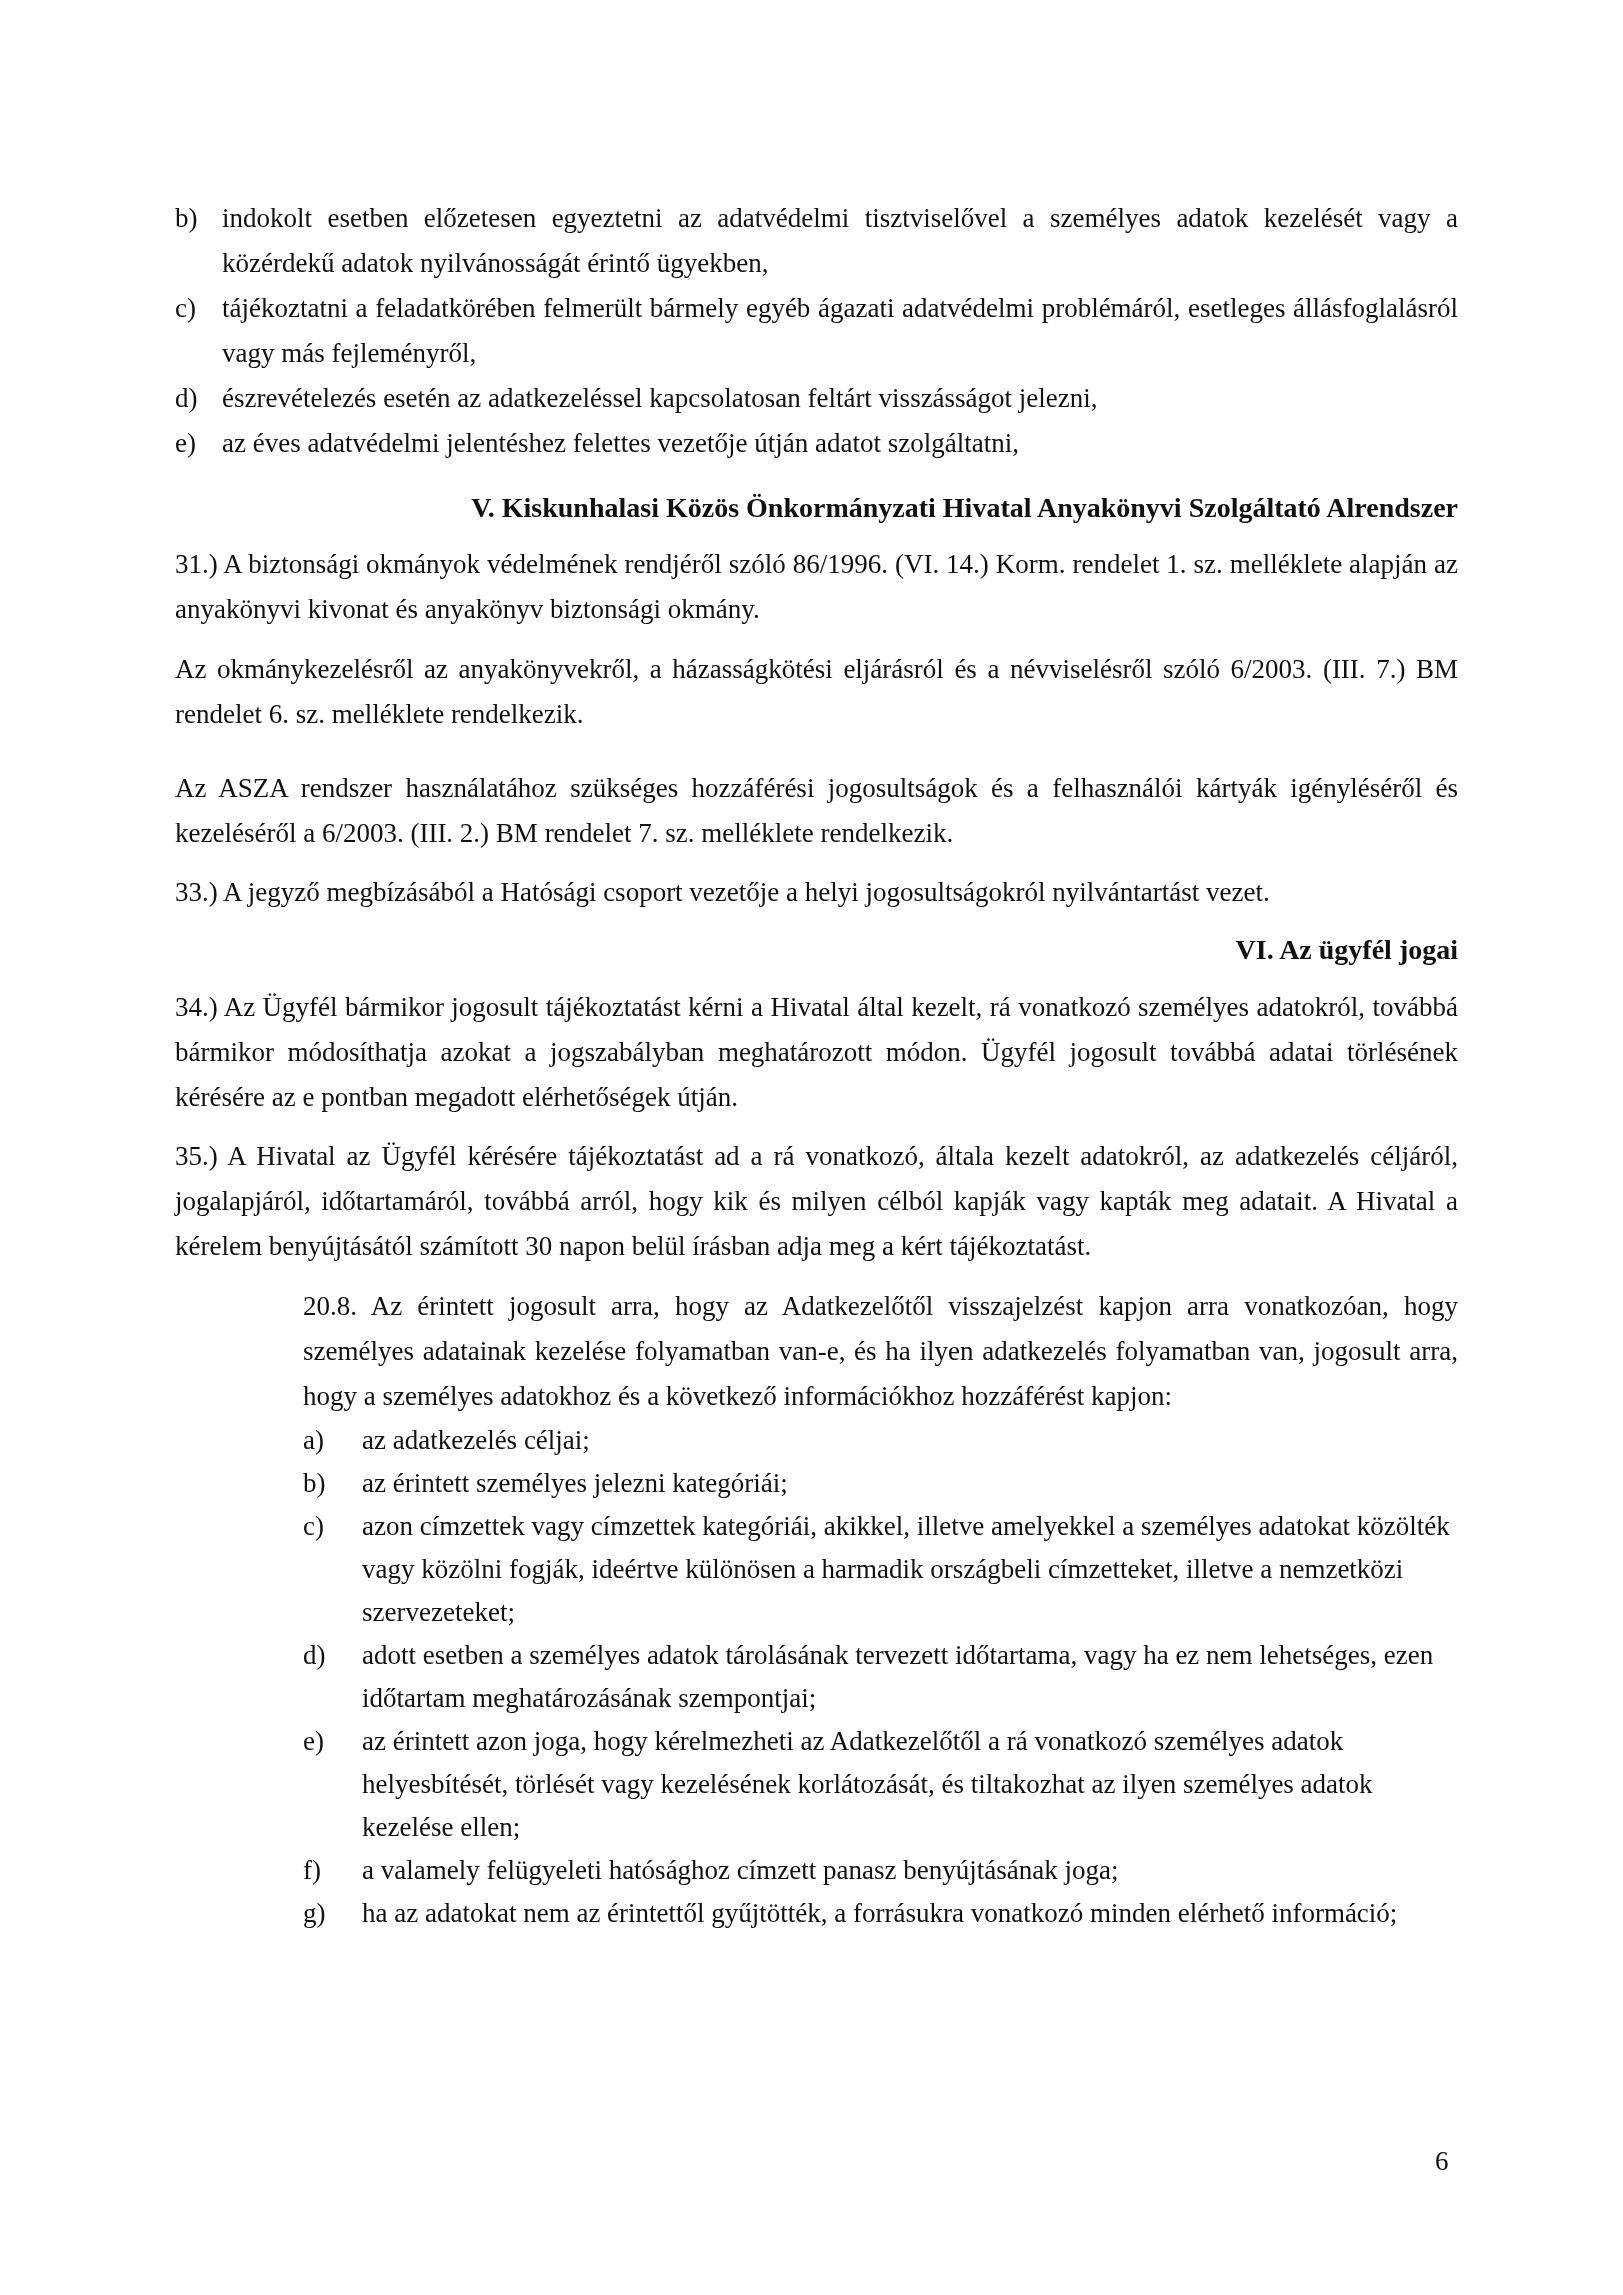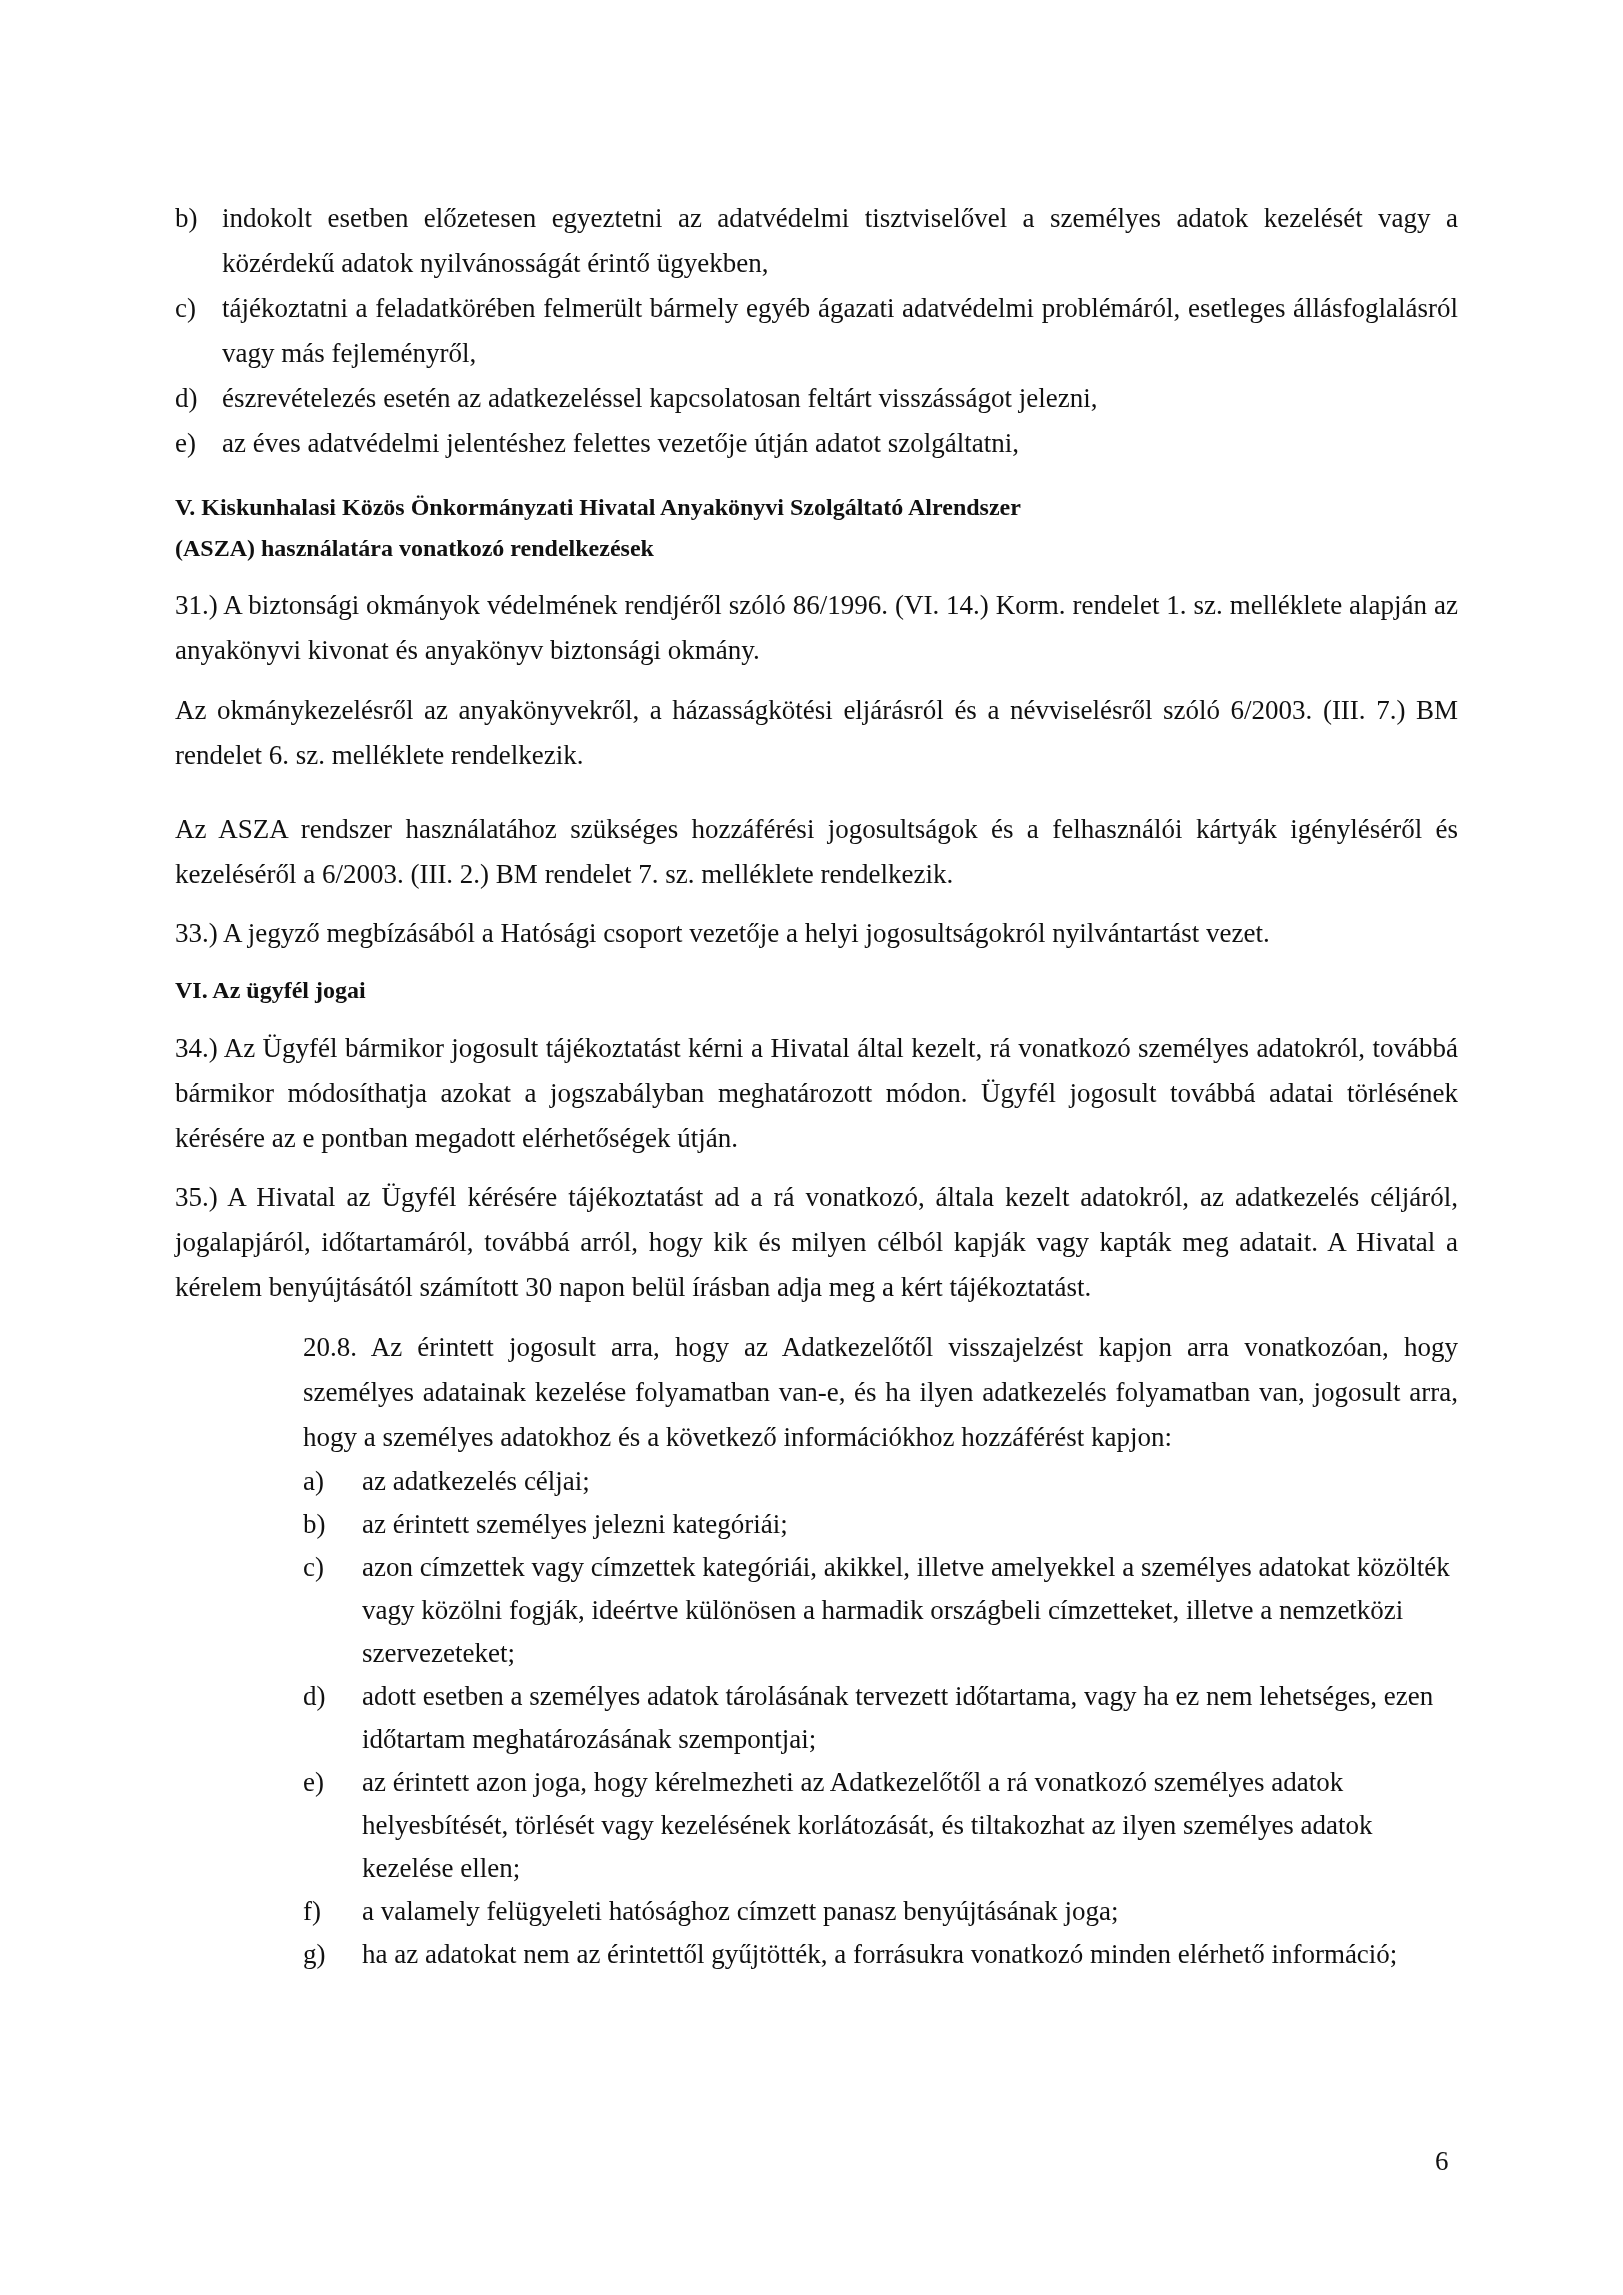--- a/index.html
+++ b/index.html
@@ -4,21 +4,21 @@
   <style>
     html, body { margin: 0; padding: 0; background: #ffffff; }
     body { width: 1623px; height: 2295px; position: relative; overflow: hidden;
            font-family: "Liberation Serif", "DejaVu Serif", serif; color: #111; }
     .page { position: absolute; left: 0; top: 0; width: 1623px; height: 2295px; background: #fff; }
     .content { position: absolute; left: 175px; top: 196px; width: 1283px; font-size: 27px; line-height: 45px; }
     .item { display: flex; }
     .item .lbl { width: 47px; flex: none; }
     .item .txt { flex: 1; }
     .j { text-align: justify; text-align-last: left; }
-    .heading { font-weight: bold; text-align: left; font-size: 24px; line-height: 41px; }
+    .heading { font-weight: bold; text-align: right; font-size: 28px; line-height: 41px; }
     .para { margin: 0; }
     .gap-s { height: 14.4px; }
     .gap-m { height: 21px; }
     .sub { margin-left: 128px; }
     .sub-list { margin-left: 128px; line-height: 43px; }
     .sub-list .item .lbl { width: 59px; }
     .pagenum { position: absolute; left: 1435px; top: 2146px; font-size: 27px; }
   </style>
 </head>
 <body>
@@ -39,21 +39,20 @@
       <span class="txt">észrevételezés esetén az adatkezeléssel kapcsolatosan feltárt visszásságot jelezni,</span>
     </div>
     <div class="item">
       <span class="lbl">e)</span>
       <span class="txt">az éves adatvédelmi jelentéshez felettes vezetője útján adatot szolgáltatni,</span>
     </div>
 
     <div class="gap-m"></div>
     <div class="heading">
       <div>V. Kiskunhalasi Közös Önkormányzati Hivatal Anyakönyvi Szolgáltató Alrendszer</div>
-      <div>(ASZA) használatára vonatkozó rendelkezések</div>
     </div>
     <div class="gap-s"></div>
 
     <p class="para j">31.) A biztonsági okmányok védelmének rendjéről szóló 86/1996. (VI. 14.) Korm. rendelet 1. sz. melléklete alapján az anyakönyvi kivonat és anyakönyv biztonsági okmány.</p>
     <div class="gap-s"></div>
     <p class="para j">Az okmánykezelésről az anyakönyvekről, a házasságkötési eljárásról és a névviselésről szóló 6/2003. (III. 7.) BM rendelet 6. sz. melléklete rendelkezik.</p>
     <div class="gap-s"></div>
     <div class="gap-s"></div>
     <p class="para j">Az ASZA rendszer használatához szükséges hozzáférési jogosultságok és a felhasználói kártyák igényléséről és kezeléséről a 6/2003. (III. 2.) BM rendelet 7. sz. melléklete rendelkezik.</p>
     <div class="gap-s"></div>

